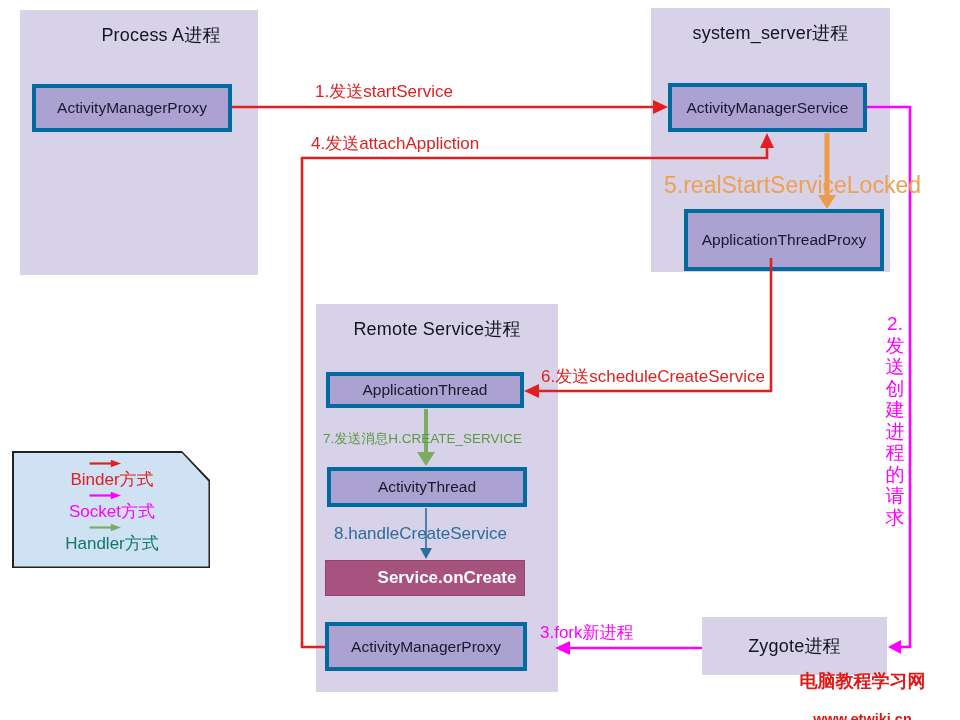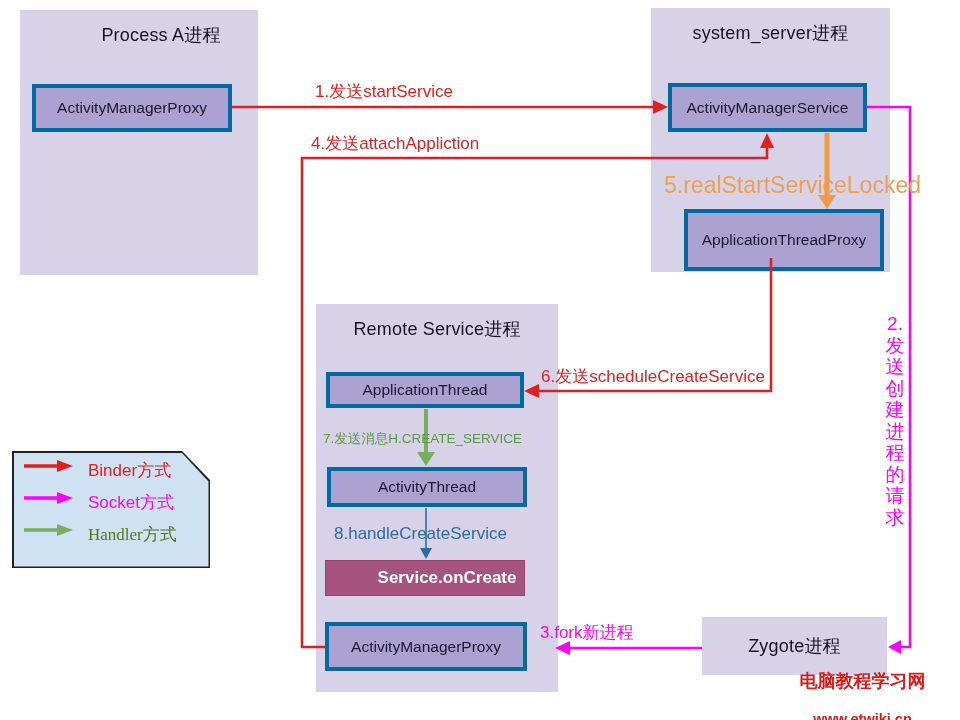--- a/index.html
+++ b/index.html
@@ -104,28 +104,29 @@
     clip-path: polygon(0 0, 168px 0, 100% 29px, 100% 100%, 0 100%);
   }
   .legend-rows {
     position: absolute;
     left: 22px; top: 459px;
     width: 180px;
     z-index: 4;
   }
   .legend-row {
     display: flex;
-    align-items: flex-start;
+    align-items: center;
     height: 32px;
+    flex-direction: column;
   }
   .legend-row svg { margin-right: 14px; }
   .legend-label { font-size: 17px; }
   .legend-label.red { color: #e02020; }
   .legend-label.mag { color: #ff00ff; }
-  .legend-label.grn { color: #4d7c0f; font-family: Liberation Serif, serif; }
+  .legend-label.grn { color: #0f766e; }
   
   .watermark {
     position: absolute;
     left: 770px; top: 671px;
     width: 185px;
     text-align: center;
     color: #e01818;
     font-weight: bold;
     z-index: 5;
   }

